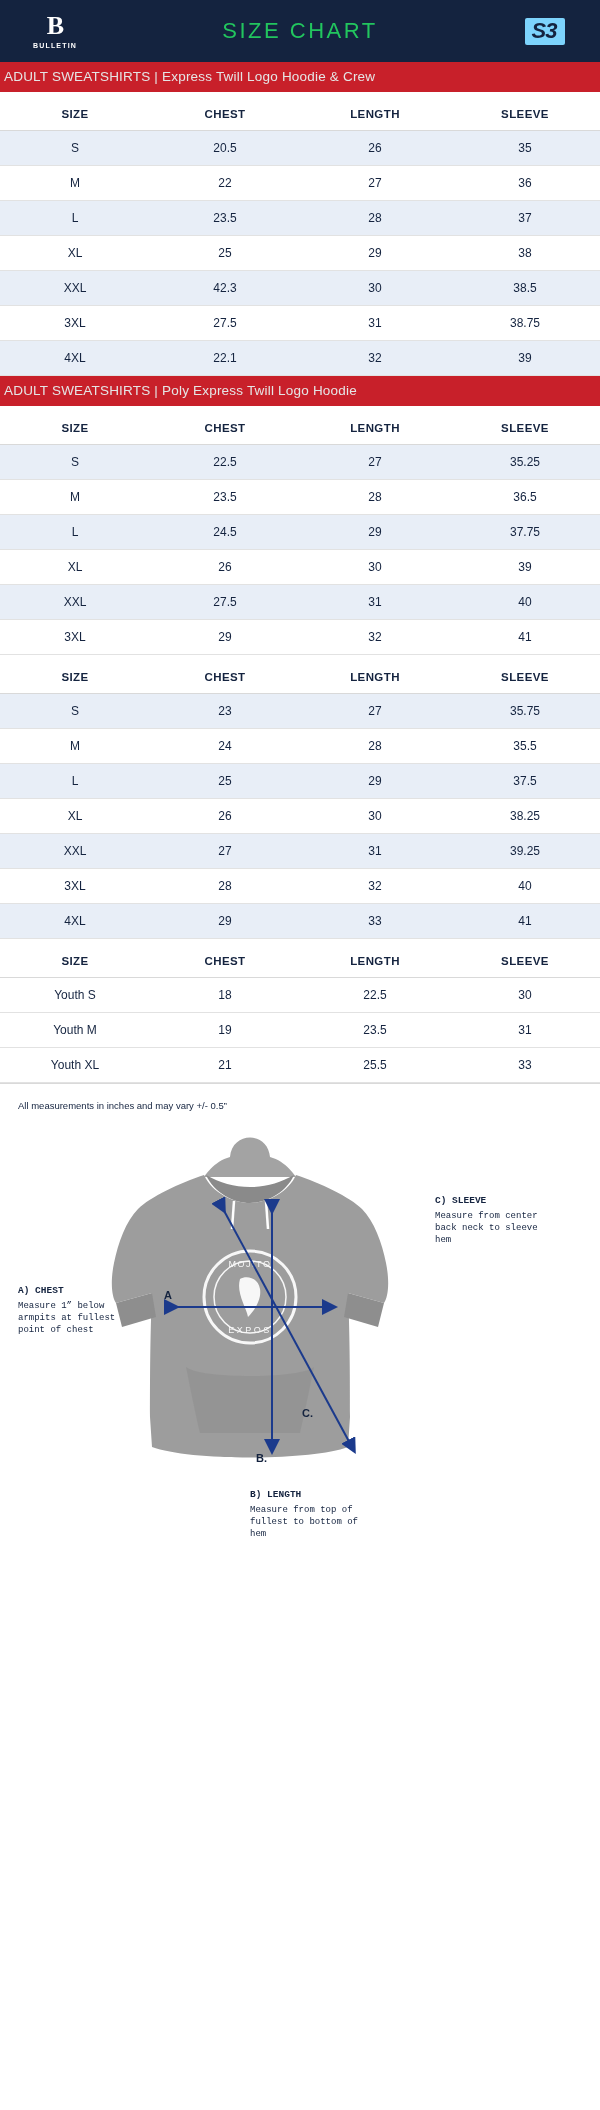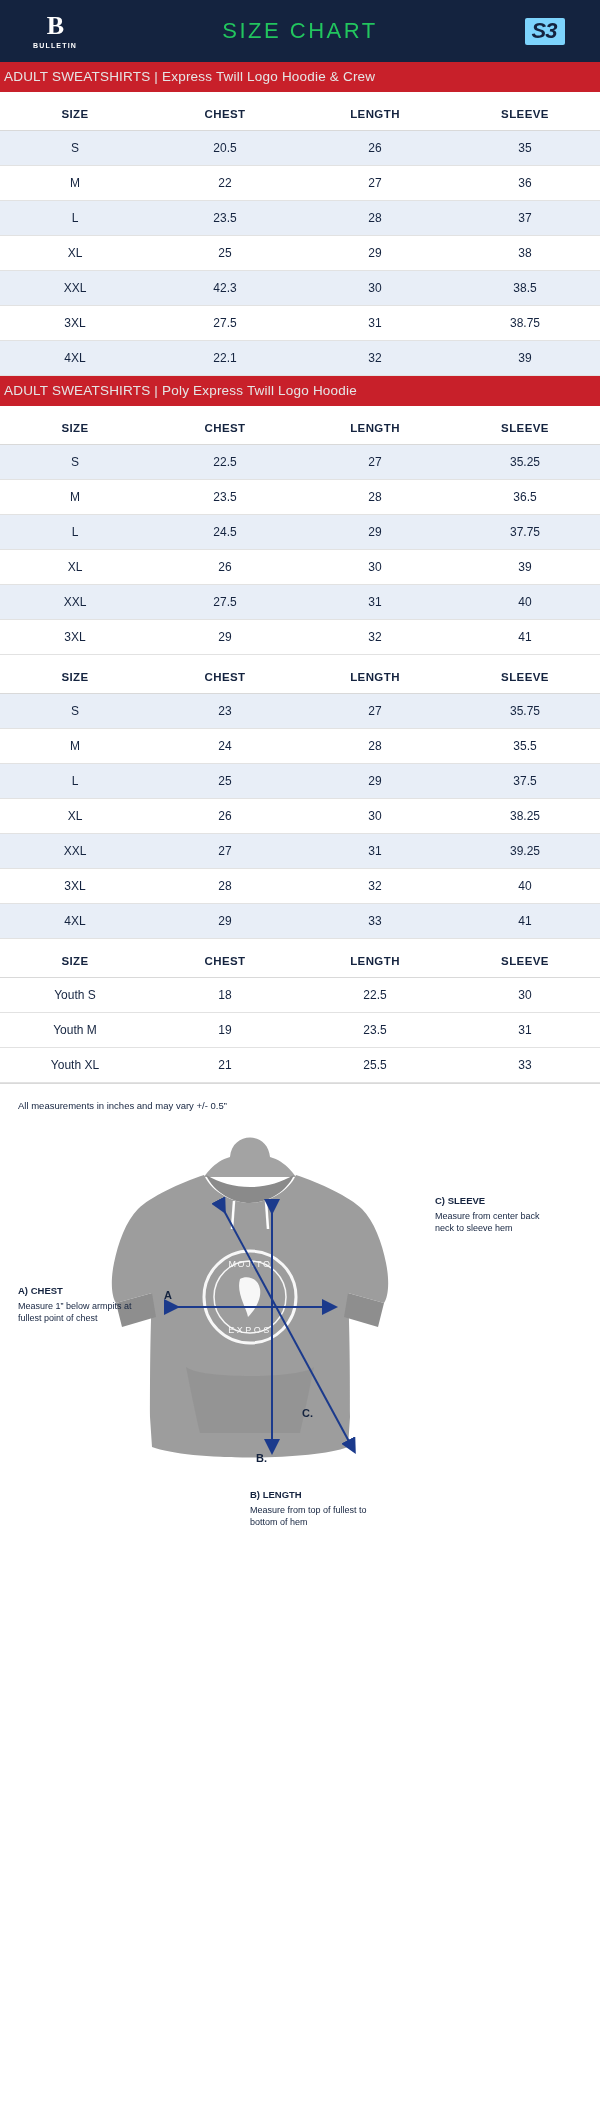--- a/index.html
+++ b/index.html
@@ -119,20 +119,21 @@
     height: 430px;
     background: #ffffff;
   }
   .diagram svg { display: block; }
   .note {
     position: absolute;
     font-size: 9px;
     line-height: 1.35;
     color: #14233f;
     width: 118px;
+    font-family: Liberation Mono, monospace;
   }
   .note .note-title {
     font-weight: bold;
     font-size: 9.5px;
     display: block;
     margin-bottom: 2px;
   }
   .note-chest { left: 18px; top: 168px; }
   .note-sleeve { left: 435px; top: 78px; }
   .note-length { left: 250px; top: 372px; width: 120px; }

